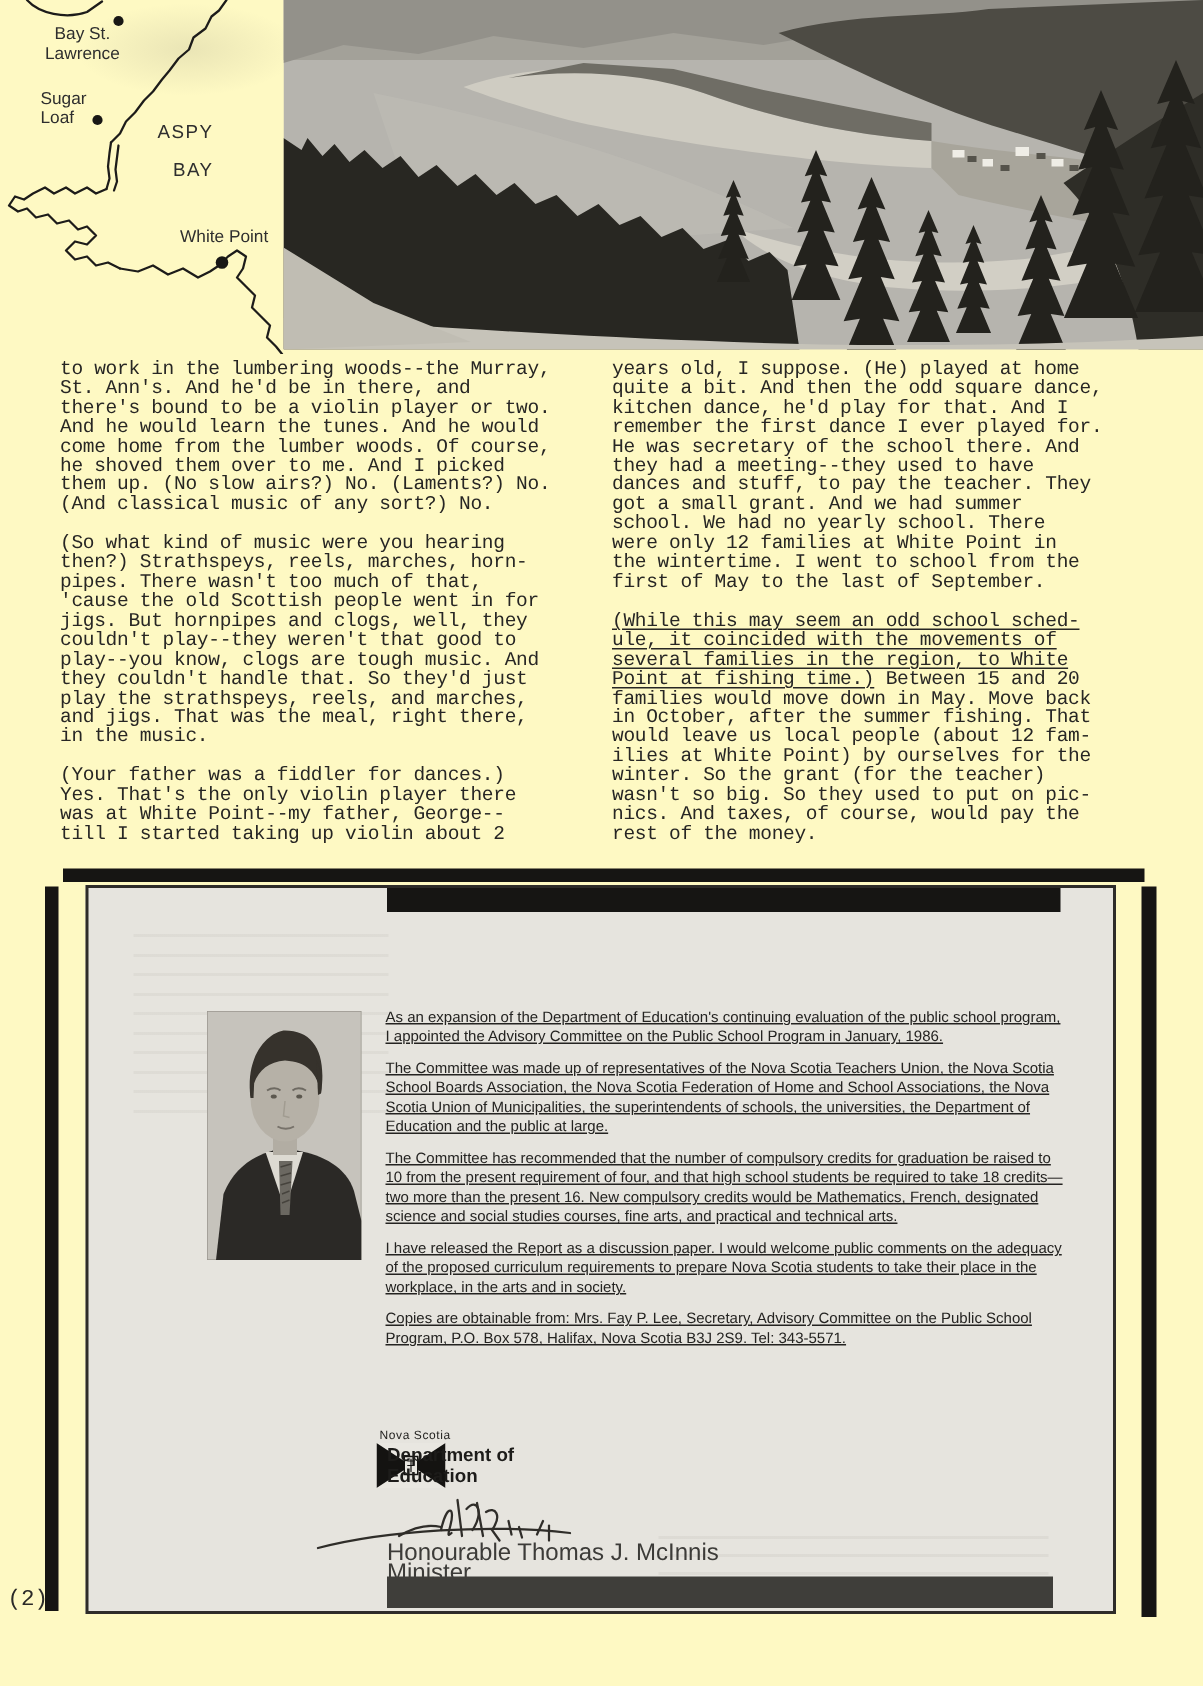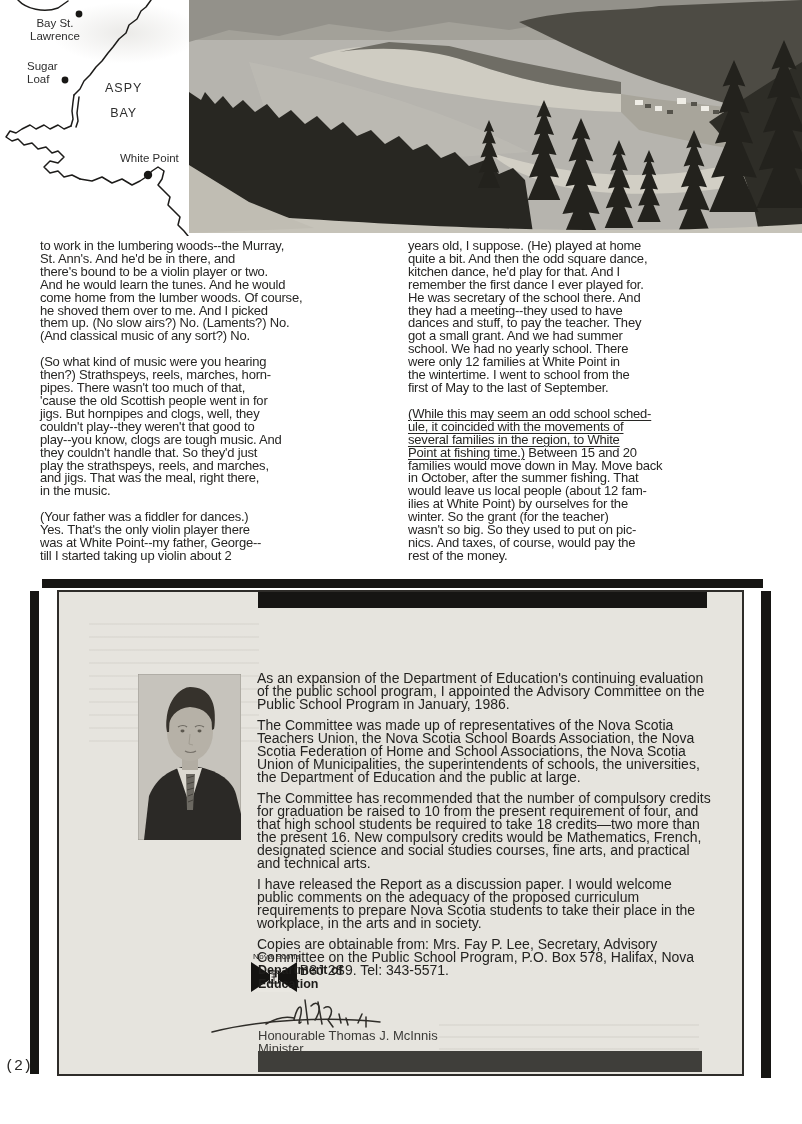--- a/index.html
+++ b/index.html
@@ -1,61 +1,61 @@
 <!DOCTYPE html>
 <html><head>
 <meta charset="utf-8">
 <style>
   html,body{margin:0;padding:0;background:#cfcdc8;}
   .page{
     position:relative;width:802px;height:1124px;margin:0 auto;
-    background:#ffffff;overflow:hidden;
+    background:#fef9c3;overflow:hidden;
     font-family:"Liberation Sans",sans-serif;color:#232323;
   }
   
   .map{position:absolute;left:0;top:0;width:190px;height:236px;}
   .map svg{position:absolute;left:0;top:0;}
   .maplabel{position:absolute;font-size:11.5px;line-height:12.5px;color:#2e2e2e;white-space:pre;}
   .smudge{position:absolute;pointer-events:none;}
   
   .photo{position:absolute;left:189px;top:0;width:613px;height:233px;}
   
   .mono{
-    font-family:Liberation Sans, sans-serif;
+    font-family:Liberation Mono, monospace;
     font-size:13px;line-height:12.9px;color:#272624;
     white-space:pre;margin:0 0 13px 0;letter-spacing:-0.2px;
   }
   .col{position:absolute;top:240px;}
   .col-left{left:40px;width:360px;}
   .col-right{left:408px;width:376px;}
   .u{text-decoration:underline;text-underline-offset:2px;text-decoration-thickness:1px;margin-top:37px;}
   
   .bar{position:absolute;background:#161513;}
   
   .minister-box{
     position:absolute;left:57px;top:590px;width:687px;height:486px;
     border:2px solid #2e2c29;background:#e6e4de;box-sizing:border-box;
   }
   .box-title{
     position:absolute;left:257px;top:630px;
     font-size:25px;letter-spacing:0.4px;color:#1c1b1a;white-space:pre;
   }
   .box-text{position:absolute;left:257px;top:672px;width:455px;}
-  .box-text p{font-size:14px;line-height:13px;color:#242321;margin:0 0 8px 0;}
+  .box-text p{font-size:10px;line-height:13px;color:#242321;margin:0 0 8px 0;text-decoration:underline;}
   .portrait{position:absolute;left:138px;top:674px;width:103px;height:166px;}
   .logo-row{position:absolute;left:205px;top:952px;padding-left:46px;}
   .logo-region{font-size:8px;letter-spacing:0.4px;color:#1f1e1c;margin-left:2px;}
   .logo-flag{display:block;margin-top:1px;}
   .logo-dept{
     position:absolute;left:258px;top:963px;font-size:12.5px;font-weight:bold;
     line-height:14px;color:#1d1c1a;white-space:pre;
   }
   .signature{position:absolute;left:208px;top:994px;}
   .signatory{
-    position:absolute;left:258px;top:1029px;font-size:13px;line-height:13px;
+    position:absolute;left:258px;top:1029px;font-size:16px;line-height:13px;
     color:#3c3b38;white-space:pre;
   }
   .page-number{
     position:absolute;left:5px;top:1058px;
     font-family:"Liberation Mono","DejaVu Sans Mono",monospace;
     font-size:15px;color:#2b2a28;
   }
 </style>
 </head>
 <body>
@@ -76,21 +76,21 @@
       <g fill="#181715">
         <circle cx="79" cy="14" r="3.4"></circle>
         <circle cx="65" cy="80" r="3.4"></circle>
         <circle cx="148" cy="175" r="4.2"></circle>
       </g>
     </svg>
     <div class="maplabel" style="left:30px;top:17px;text-align:center;">Bay St.
 Lawrence</div>
     <div class="maplabel" style="left:27px;top:60px;">Sugar
 Loaf</div>
-    <div class="maplabel" style="left:105px;top:82px;text-align:center;font-size:12.5px;letter-spacing:1px;">ASPY
+    <div class="maplabel" style="left:105px;top:82px;text-align:right;font-size:12.5px;letter-spacing:1px;">ASPY
 
 BAY</div>
     <div class="maplabel" style="left:120px;top:152px;">White Point</div>
   </div>
 
   <div class="photo">
     <svg width="613" height="233" viewBox="0 0 613 233">
       <defs>
         <path id="spruce" d="M0,0 L6,14 2,13 8,28 3,27 10,44 4,43 12,62 5,61 13,80 L-13,80 -5,61 -12,62 -4,43 -10,44 -3,27 -8,28 -2,13 -6,14 Z"></path>
       </defs>

